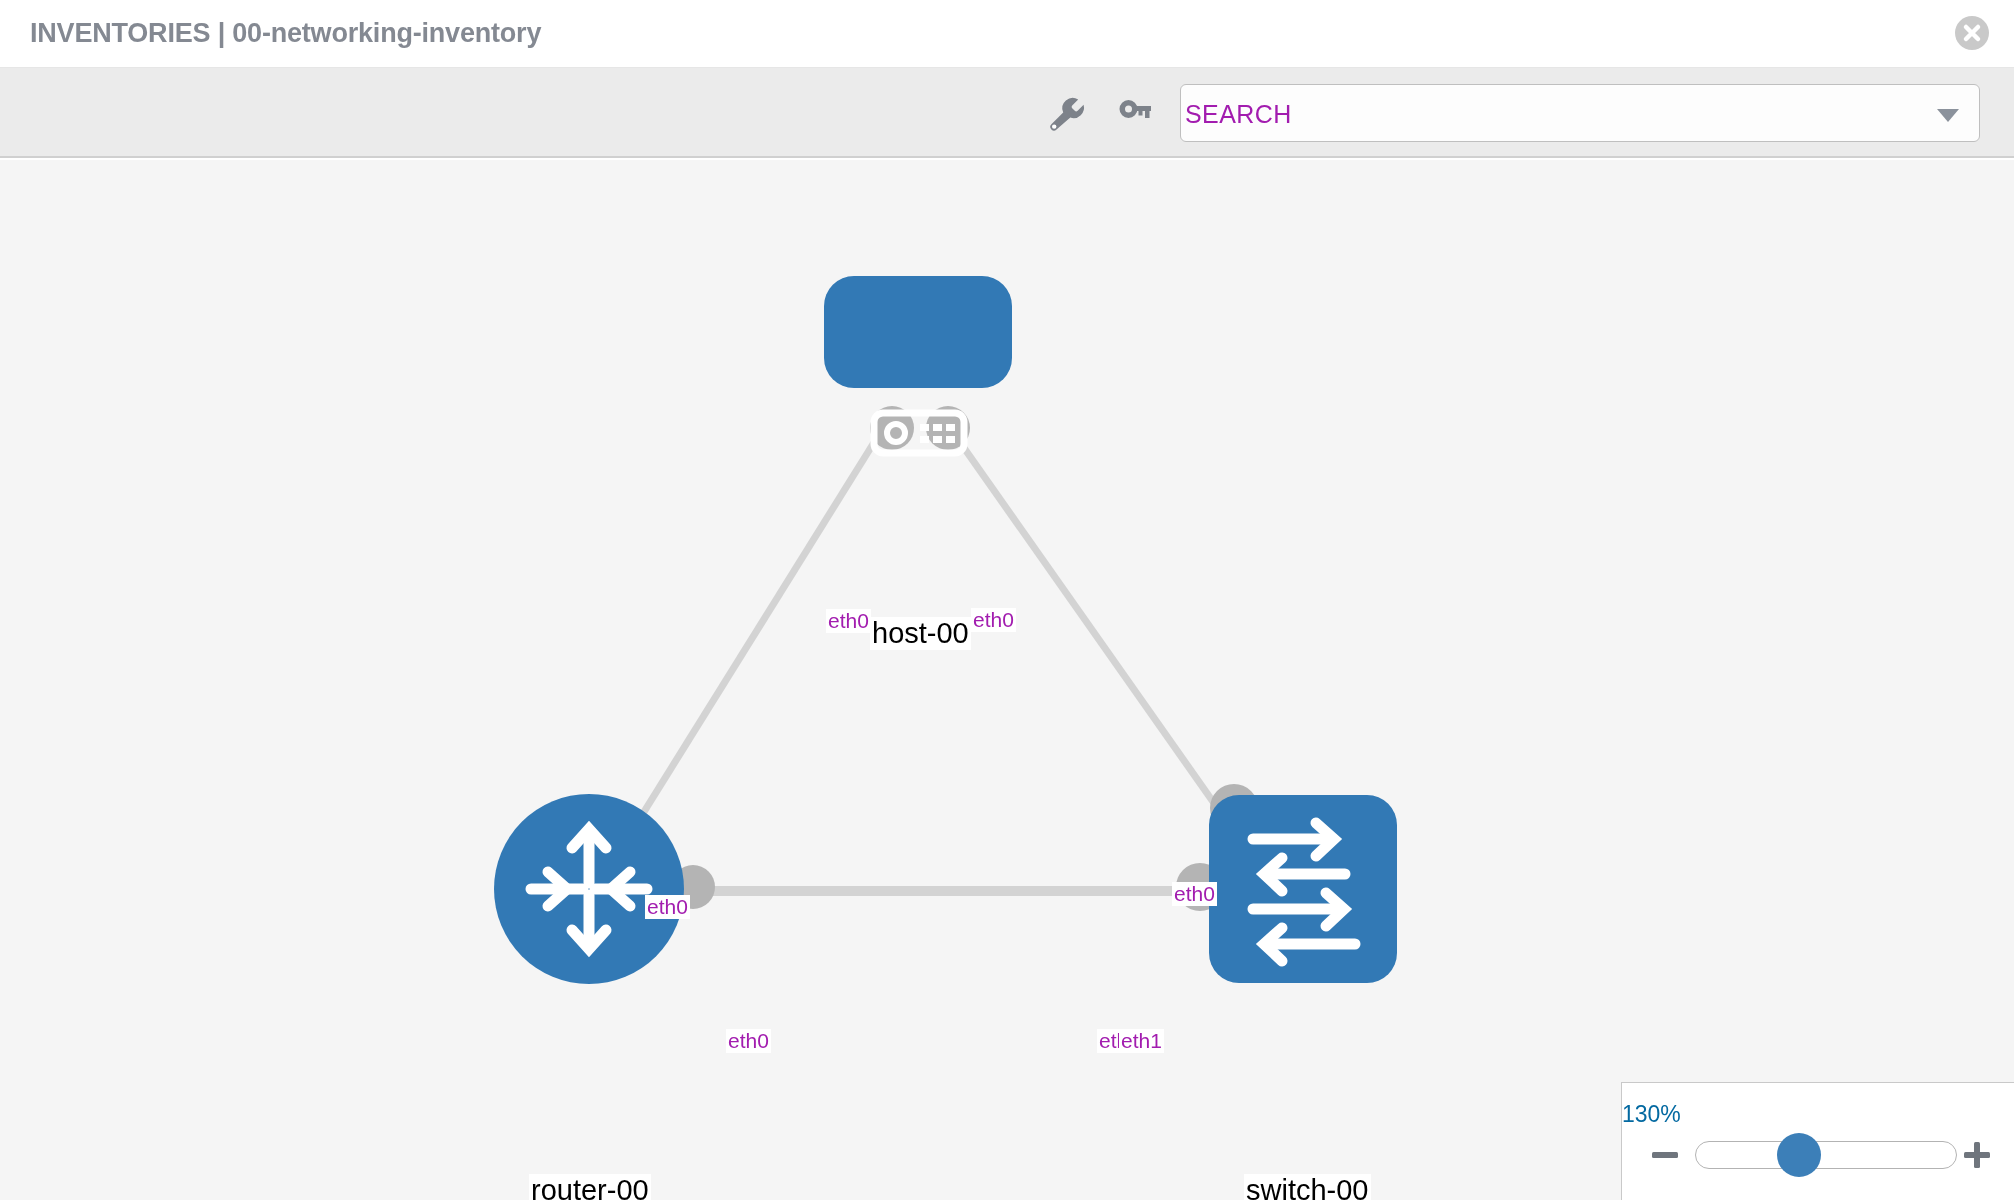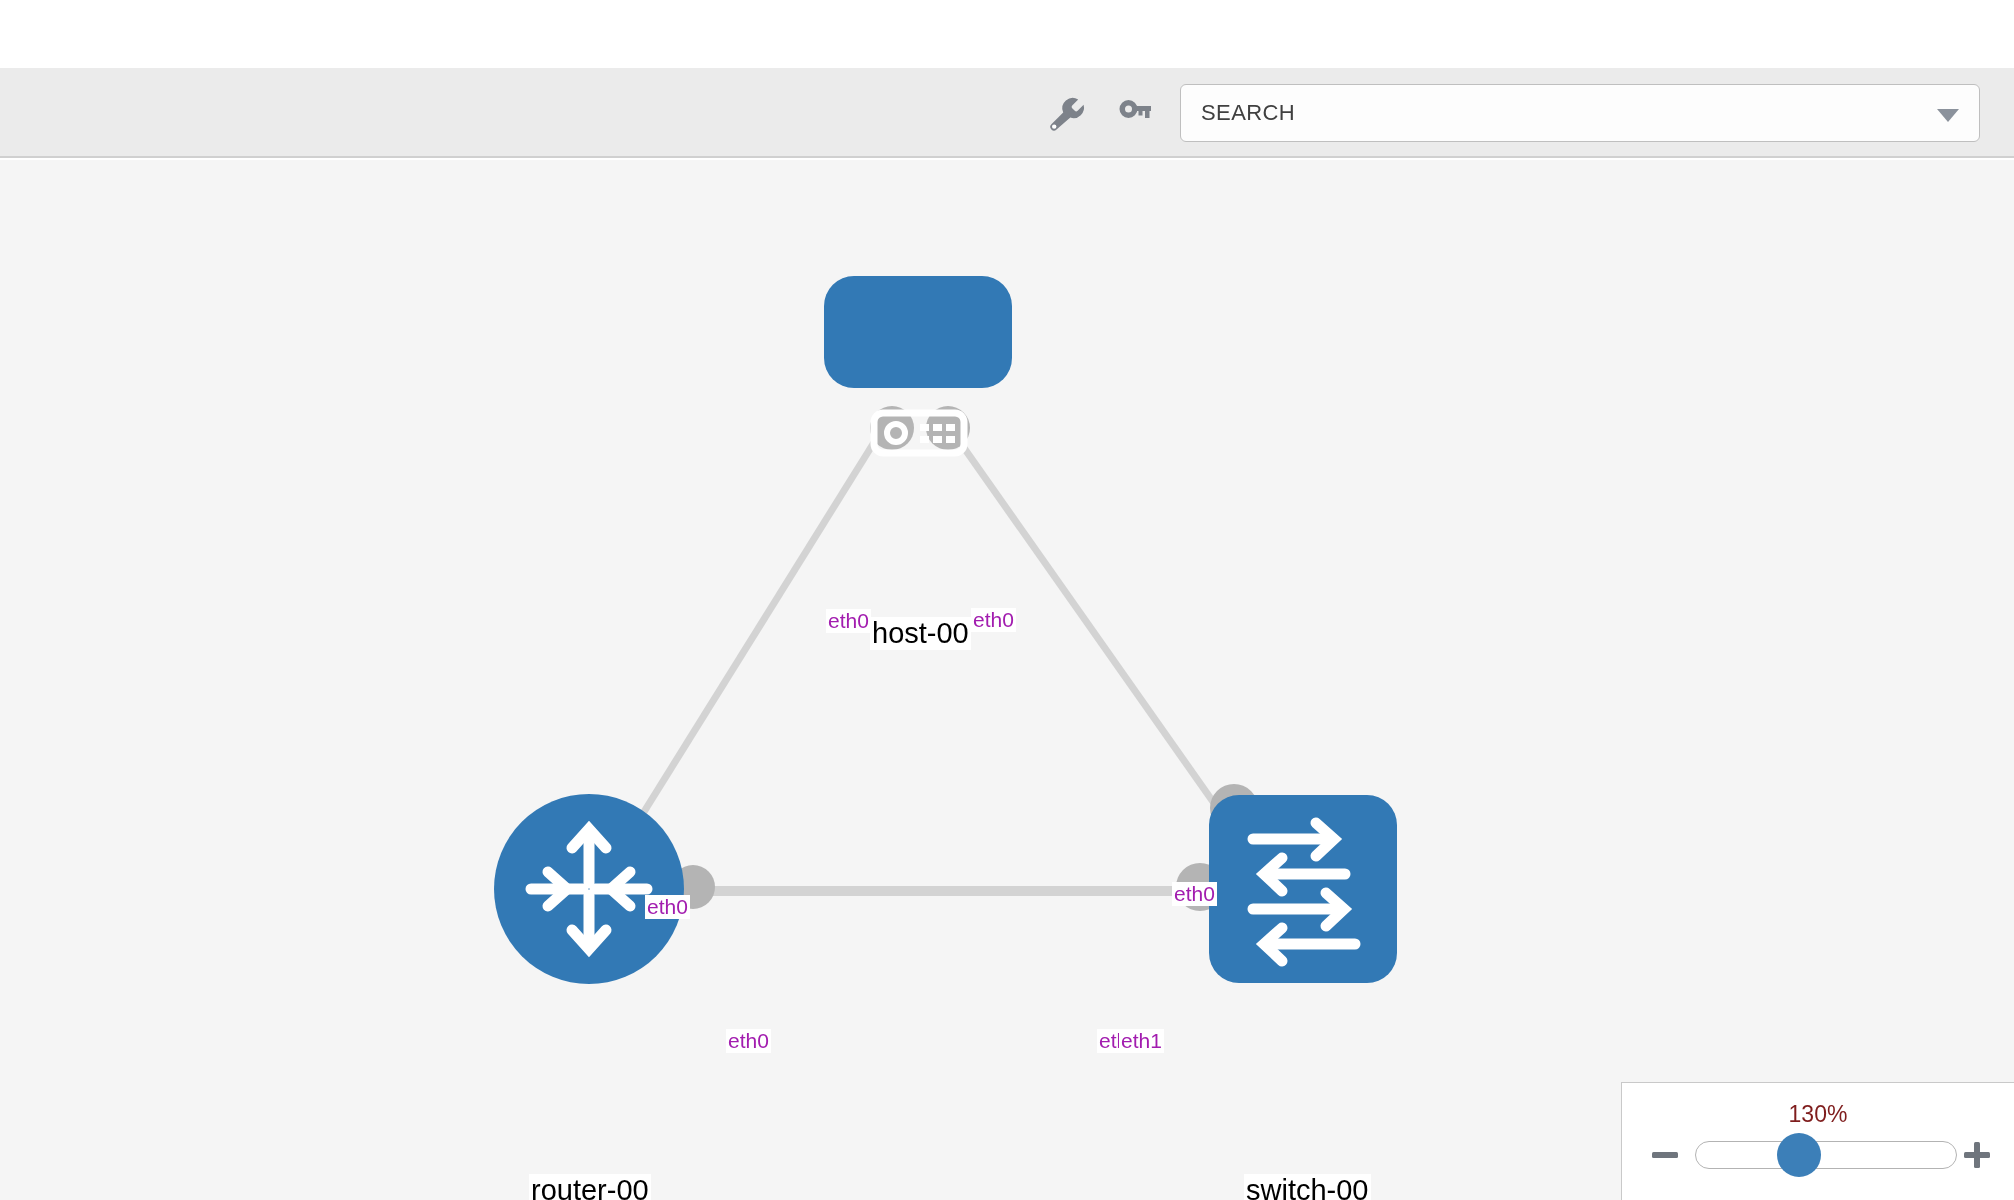--- a/index.html
+++ b/index.html
@@ -71,22 +71,22 @@
   #key-icon    { left: 1110px; }
 
   .search-box {
     position: absolute; left: 1180px; top: 84px;
     width: 800px; height: 58px;
     background: #fdfdfd;
     border: 1px solid #bfbfbf;
     border-radius: 6px;
   }
   .search-label {
-    position: absolute; left: 20px; top: 15px;
-    font-size: 22px; color: #404040;
+    position: absolute; left: 4px; top: 15px;
+    font-size: 25px; color: #a21caf;
     letter-spacing: 0.4px;
   }
 
   
   .canvas {
     position: absolute; left: 0; top: 160px;
     width: 2014px; height: 1040px;
     background: #f5f5f5;
     overflow: hidden;
   }
@@ -113,22 +113,21 @@
   
   .zoom-panel {
     position: absolute; left: 1621px; top: 1082px;
     width: 393px; height: 118px;
     background: #ffffff;
     border: 1px solid #c9c9c9;
     border-bottom: none; border-right: none;
   }
   .zoom-pct {
     position: absolute; left: 0; right: 0; top: 18px;
-    text-align: center;
-    font-size: 23px; color: #7f1d1d;
+    font-size: 23px; color: #0369a1;
   }
   .zoom-minus, .zoom-plus {
     position: absolute; top: 57px;
     width: 30px; height: 30px; cursor: pointer;
   }
   .zoom-minus { left: 28px; }
   .zoom-plus  { right: 22px; }
   .zoom-track {
     position: absolute; left: 73px; top: 58px;
     width: 262px; height: 28px;
@@ -143,20 +142,29 @@
     border-radius: 50%;
     background: #3c7fb8;
     cursor: pointer;
   }
 </style>
 </head>
 <body>
 
 <div id="app">
 
+  <div class="header">
+    <div class="page-title">INVENTORIES | 00-networking-inventory</div>
+    <div class="close-btn">
+      <svg width="36" height="36" viewBox="0 0 36 36">
+        <circle cx="18" cy="18" r="17" fill="#c9c9c9"></circle>
+        <path d="M12 12 L24 24 M24 12 L12 24" stroke="#ffffff" stroke-width="4.5" stroke-linecap="round"></path>
+      </svg>
+    </div>
+  </div>
 
   <div class="toolbar"></div>
 
 
   <div class="tool-icon" id="wrench-icon">
     <svg width="46" height="46" viewBox="0 0 46 46">
       <path d="M33.5 7.5 a11 11 0 1 0 3.2 16.6 L37 24 l-5.2-5.2 3.6-3.6 5.2 5.2 .3-.3
                a11 11 0 0 0 -7.4-12.6 Z" fill="none"></path>
       <path d="M36.2 9.4 l-6.0 6.0 a2 2 0 0 0 0 2.8 l2.6 2.6 a2 2 0 0 0 2.8 0 l6.0-6.0
                a10.5 10.5 0 0 1 -13.3 12.8 L14.5 39.4 a3.6 3.6 0 0 1 -5.1 -5.1 L21.2 22.6

